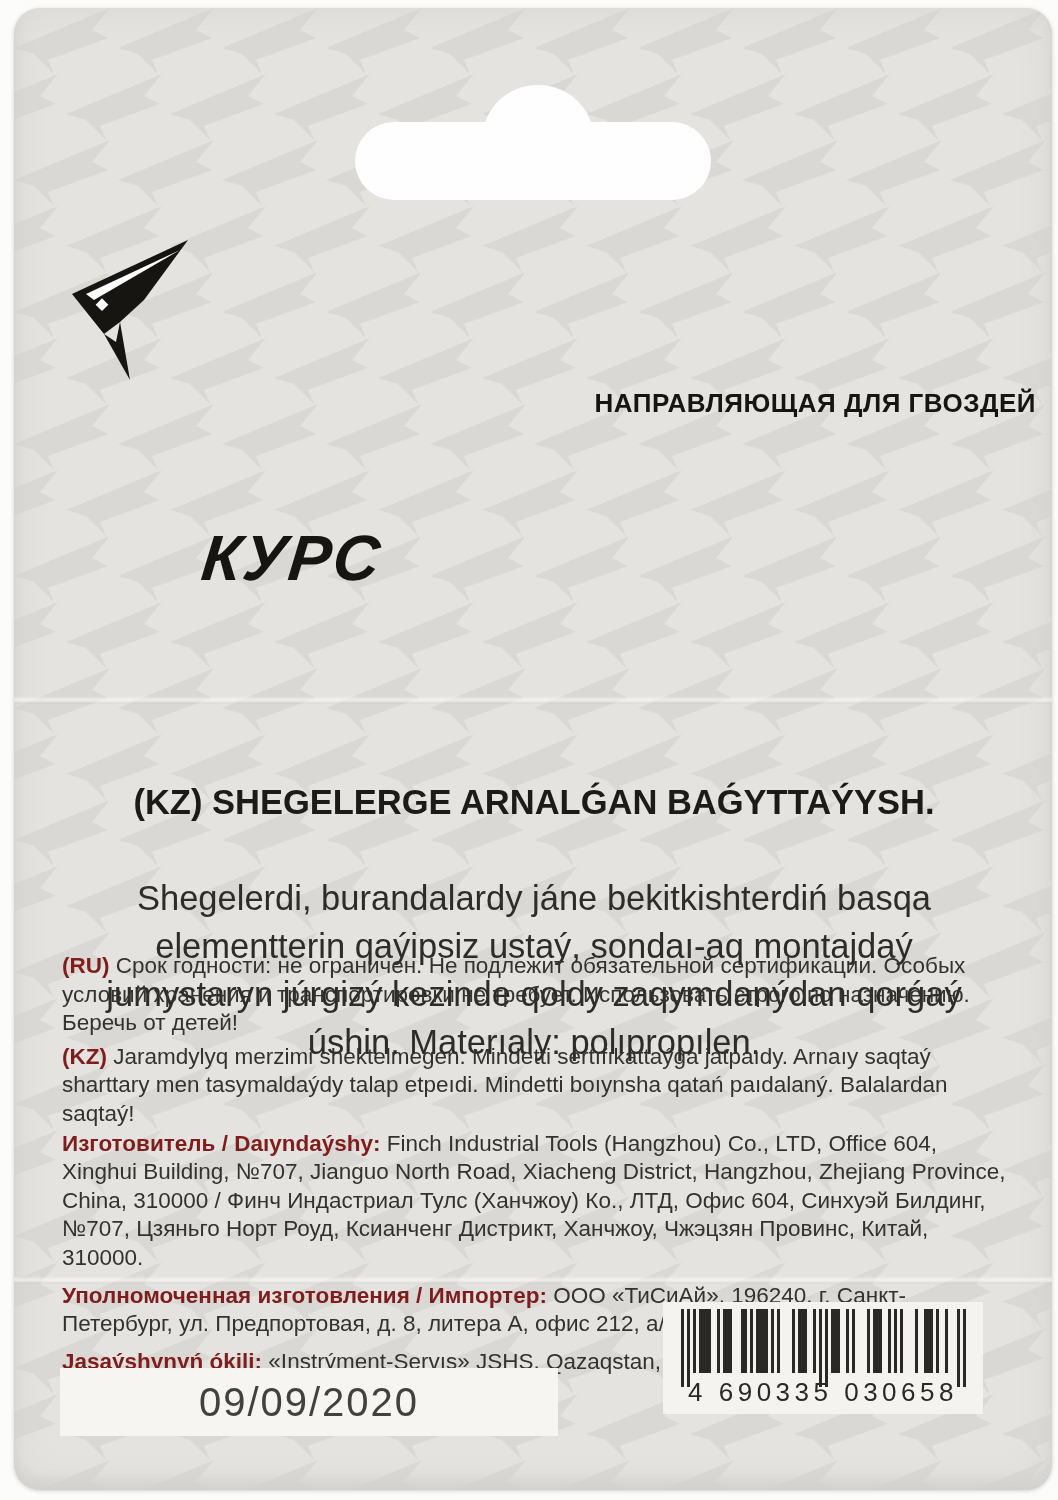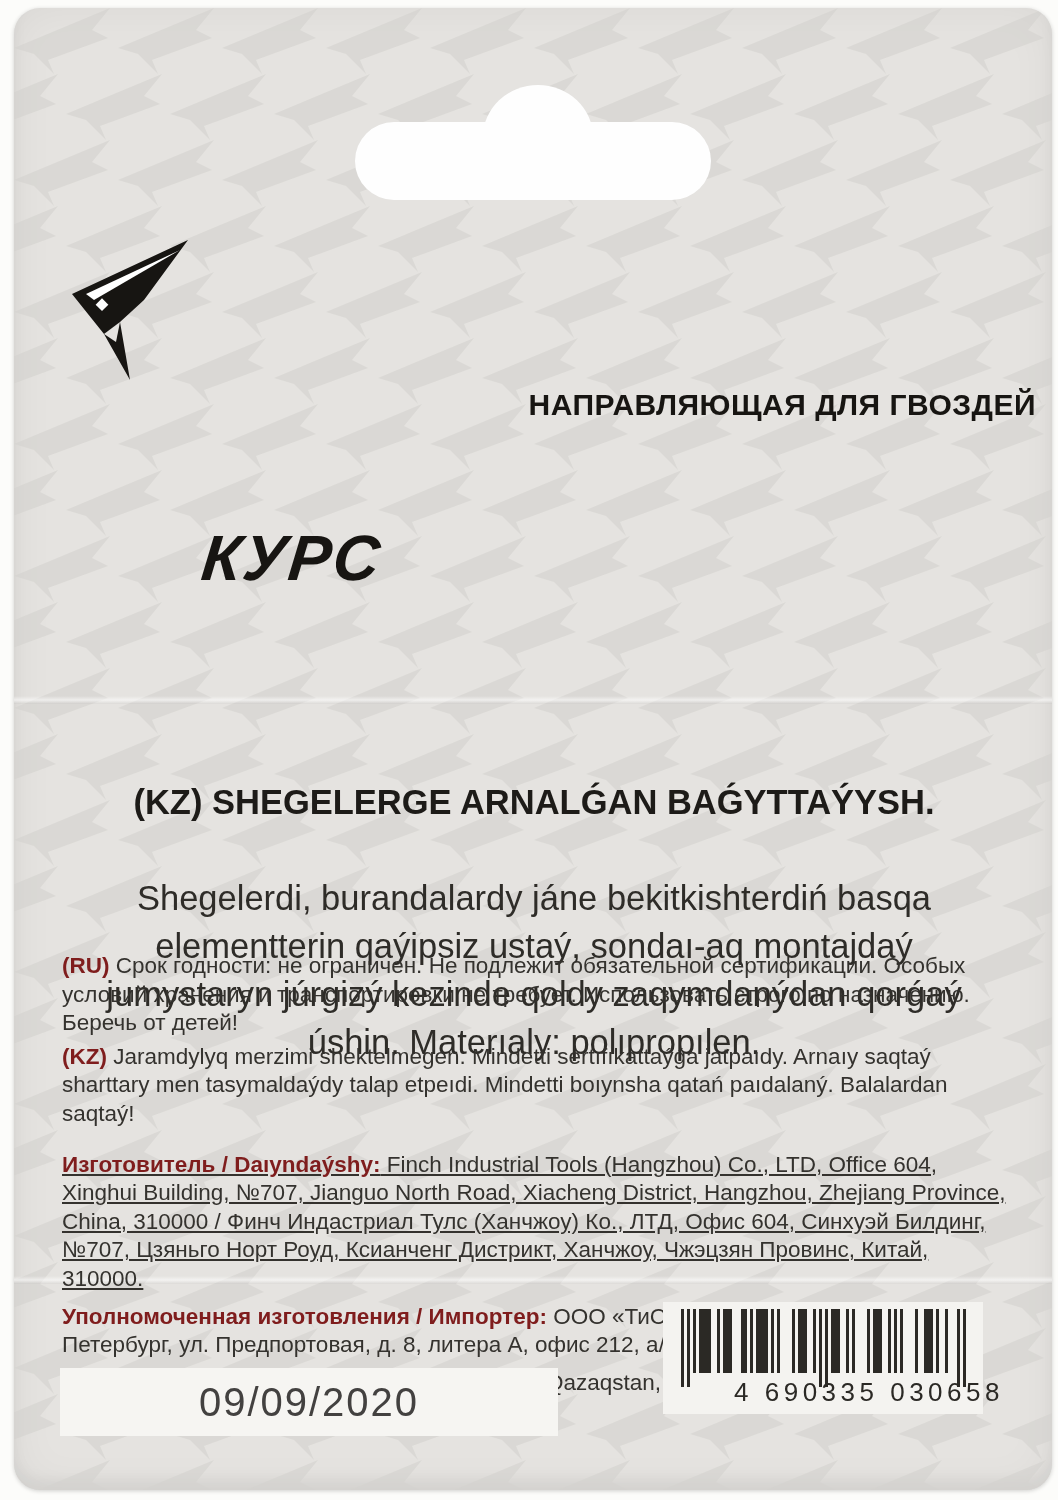--- a/index.html
+++ b/index.html
@@ -24,48 +24,48 @@
   
   .logo{position:absolute;left:56px;top:230px;width:420px;height:150px;}
   .logo svg{position:absolute;left:0;top:0;}
   .logo-text{
     position:absolute;left:132px;top:288px;
     font-size:64px;font-weight:800;font-style:italic;color:#171512;
     transform:skewX(-6deg);letter-spacing:2px;line-height:1;
   }
   .title{
     position:absolute;top:380px;right:16px;left:260px;text-align:right;
-    font-size:30px;font-weight:700;color:#171512;letter-spacing:.5px;
+    font-size:26px;font-weight:700;color:#171512;letter-spacing:.5px;
   }
   .block{position:absolute;left:48px;right:46px;white-space:pre-line;}
   .block .h{font-weight:700;color:#1d1b18;}
   .desc{font-size:34.5px;line-height:48px;color:#2e2c28;}
   .desc-ru{top:478px;}
   .desc-kz{top:722px;text-align:center;}
   .legal{position:absolute;left:48px;top:944px;width:944px;font-size:22.5px;line-height:28.6px;color:#34322e;}
   .legal p{margin:0;}
   .legal .lead{font-weight:700;color:#7f1d1d;}
   .legal .gap-s{margin-top:5px;}
-  .legal .gap-m{margin-top:22px;text-decoration:underline;}
+  .legal .gap-m{margin-top:1px;}
   .legal .gap-r{margin-top:9px;}
   .date-labels{position:absolute;left:48px;top:1284px;font-size:24px;line-height:31.5px;color:#3f3d39;white-space:pre-line;}
   .date-strip{
     position:absolute;left:46px;top:1360px;width:498px;height:68px;background:#f6f5f2;
     display:flex;align-items:center;justify-content:center;
     font-size:40px;color:#434140;letter-spacing:2px;
   }
   .recycle{position:absolute;left:556px;top:1322px;width:92px;text-align:center;}
   .recycle .code{font-weight:700;}
   .recycle .mat{font-size:21px;font-weight:700;color:#2a2824;margin-top:-4px;letter-spacing:.5px;}
   .barcode-panel{position:absolute;left:649px;top:1294px;width:320px;height:112px;background:#f4f3f0;}
   .bars{position:absolute;left:18px;top:7px;display:flex;align-items:flex-start;}
   .bars span{display:block;flex:none;}
   .barcode-digits{
     position:absolute;left:0;bottom:6px;width:100%;text-align:center;
-    font-size:26px;color:#2b2925;letter-spacing:4.5px;font-family:"Liberation Sans","DejaVu Sans",sans-serif;padding-left:46px;
+    font-size:26px;color:#2b2925;letter-spacing:4.5px;font-family:"Liberation Sans","DejaVu Sans",sans-serif;
   }
 </style>
 </head>
 <body>
 
 <div class="card">
 
   <svg class="pattern" width="1038" height="1482" aria-hidden="true">
     <defs>
       <pattern id="planes" patternUnits="userSpaceOnUse" width="104" height="132">

